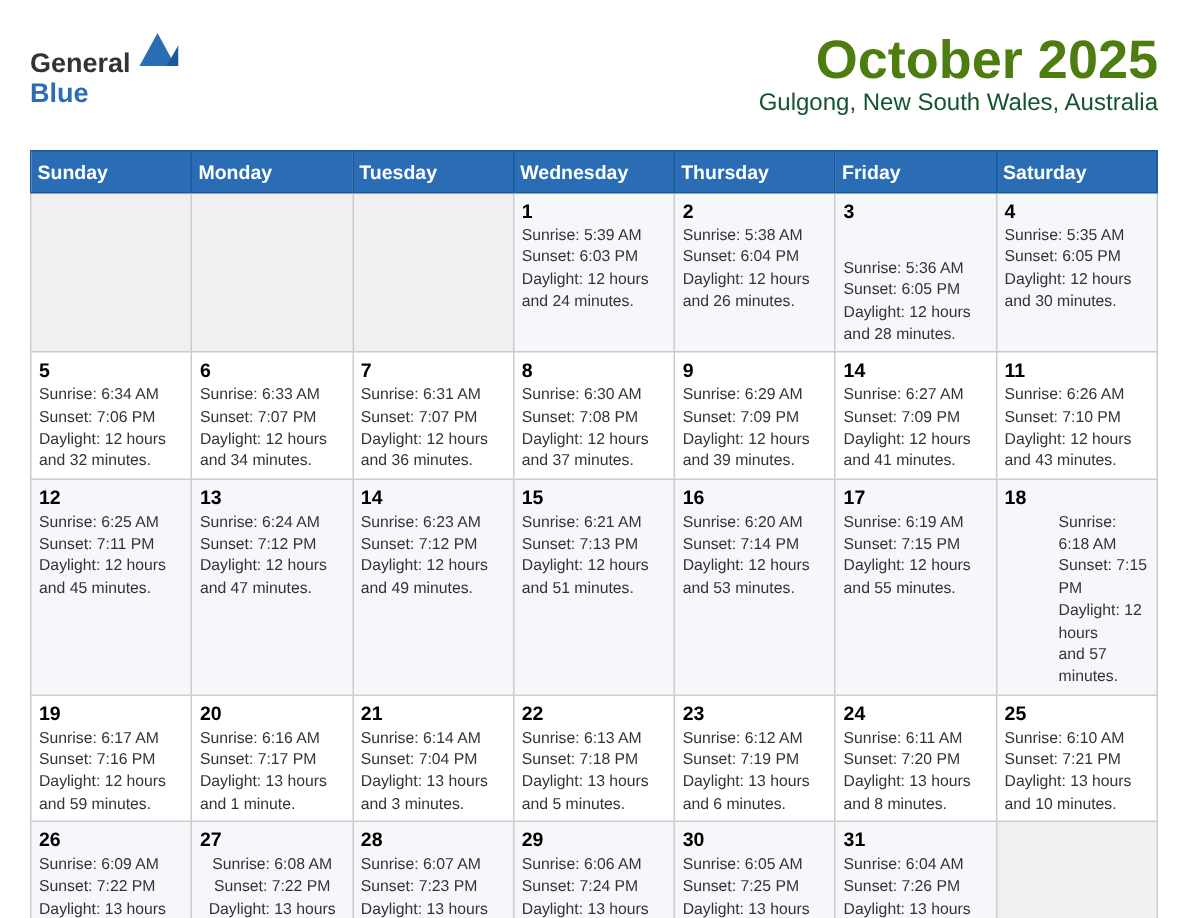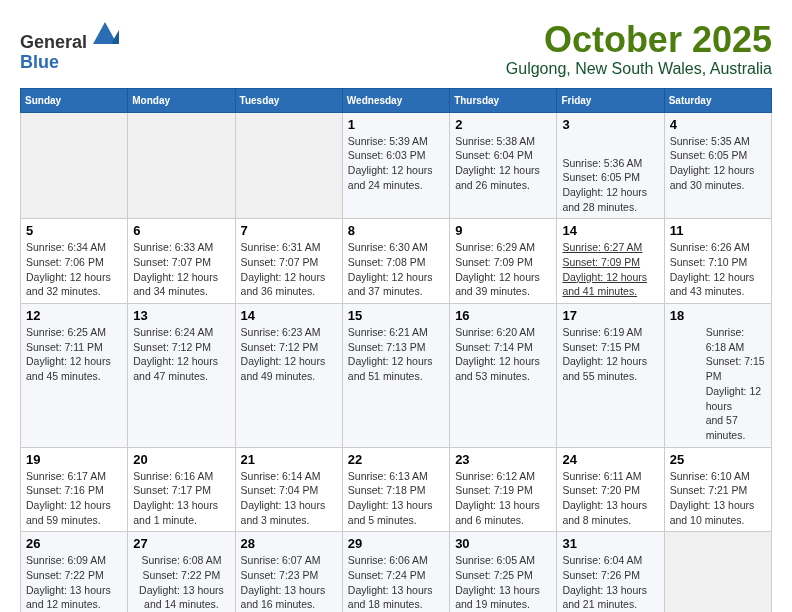--- a/index.html
+++ b/index.html
@@ -7,21 +7,21 @@
       font-family: Arial, sans-serif;
       background: #fff;
       width: 792px;
       min-height: 612px;
       padding: 20px;
     }
     .header {
       display: flex;
       justify-content: space-between;
       align-items: flex-start;
-      margin-bottom: 10px;
+      margin-bottom: 22px;
     }
     .logo {
       display: flex;
       align-items: center;
     }
     .logo-text {
       font-size: 18px;
       font-weight: bold;
       line-height: 1.1;
     }
@@ -49,21 +49,21 @@
       border-collapse: collapse;
       font-size: 11px;
     }
     thead tr {
       background-color: #2a6db5;
       color: white;
     }
     thead th {
       padding: 6px 4px;
       text-align: left;
-      font-size: 10px;
+      font-size: 13px;
       font-weight: 600;
       border: 1px solid #1a5a9a;
     }
     tbody td {
       border: 1px solid #ccc;
       padding: 4px 5px;
       vertical-align: top;
       width: calc(100% / 7);
       min-height: 80px;
       background: #fff;
@@ -187,21 +187,21 @@
         </td>
         <td>
           <span class="day-number">9</span>
           <div class="day-info" style="white-space: pre-line;">Sunrise: 6:29 AM
 Sunset: 7:09 PM
 Daylight: 12 hours
 and 39 minutes.</div>
         </td>
         <td>
           <span class="day-number">14</span>
-          <div class="day-info" style="white-space: pre-line; text-decoration: underline;">Sunrise: 6:27 AM
+          <div class="day-info" style="white-space: pre-line;">Sunrise: 6:27 AM
 Sunset: 7:09 PM
 Daylight: 12 hours
 and 41 minutes.</div>
         </td>
         <td>
           <span class="day-number">11</span>
           <div class="day-info" style="white-space: pre-line;">Sunrise: 6:26 AM
 Sunset: 7:10 PM
 Daylight: 12 hours
 and 43 minutes.</div>

